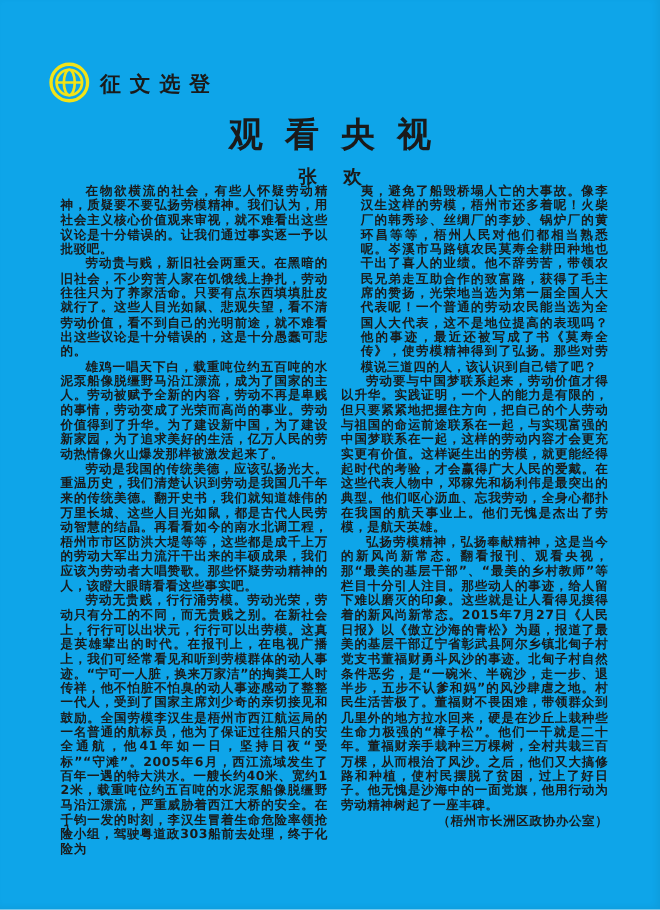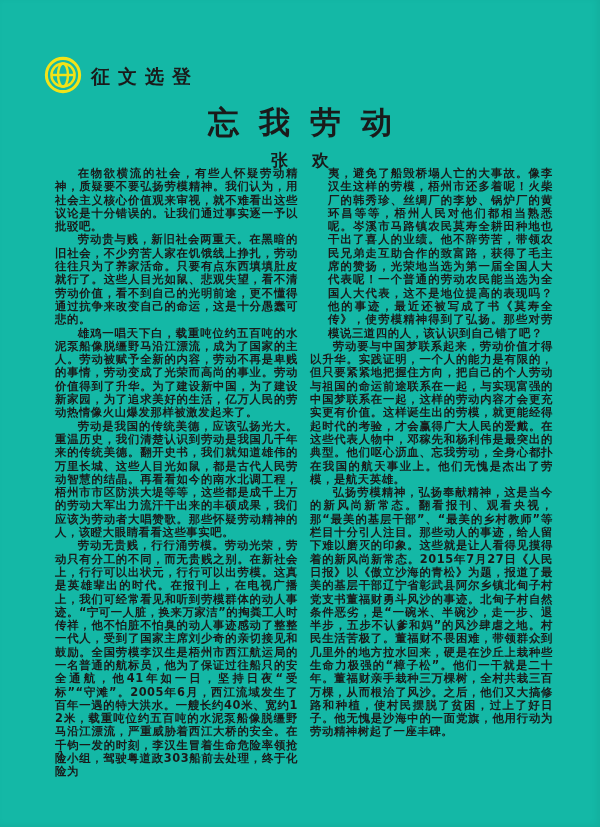--- a/index.html
+++ b/index.html
@@ -1,18 +1,18 @@
 <!DOCTYPE html>
 <html><head>
 <meta charset="utf-8">
 <style>
   html,body{margin:0;padding:0;background:#ffffff;}
   .page{
     position:relative;width:600px;height:827px;margin:0 auto;
-    background:#14b8a6;color:#1a1a1a;overflow:hidden;
+    background:#0ea5e9;color:#1a1a1a;overflow:hidden;
     font-family:"DejaVu Sans",sans-serif;
     box-shadow:inset -3px -2px 6px rgba(0,0,0,0.05);
   }
   .badge{position:absolute;top:56px;left:44px;display:flex;align-items:center;gap:9px;}
   .badge-logo{width:38px;height:38px;display:block;}
   .badge-label{
     font-family:"DejaVu Serif","Liberation Serif",serif;
     font-size:19px;font-weight:bold;letter-spacing:8px;white-space:nowrap;
     padding-top:4px;
   }
@@ -49,34 +49,35 @@
   <div class="badge">
     <svg class="badge-logo" viewBox="0 0 40 40" xmlns="http://www.w3.org/2000/svg">
       <circle cx="20" cy="20" r="17.5" fill="none" stroke="#F2E318" stroke-width="3.2"></circle>
       <circle cx="20" cy="20" r="12.2" fill="none" stroke="#F2E318" stroke-width="2.6"></circle>
       <ellipse cx="20" cy="20" rx="5.2" ry="12.2" fill="none" stroke="#F2E318" stroke-width="2.6"></ellipse>
       <line x1="7.8" y1="20" x2="32.2" y2="20" stroke="#F2E318" stroke-width="2.6"></line>
     </svg>
     <span class="badge-label">征文选登</span>
   </div>
 
-  <div class="title">忘我劳动</div>
+  <div class="title">观看央视</div>
 
   <div class="author">张  欢</div>
 
   <div class="columns">
     <div class="col">
         <p>在物欲横流的社会，有些人怀疑劳动精神，质疑要不要弘扬劳模精神。我们认为，用社会主义核心价值观来审视，就不难看出这些议论是十分错误的。让我们通过事实逐一予以批驳吧。</p>
-        <p>劳动贵与贱，新旧社会两重天。在黑暗的旧社会，不少穷苦人家在饥饿线上挣扎，劳动往往只为了养家活命。只要有点东西填填肚皮就行了。这些人目光如鼠、悲观失望，看不清劳动价值，看不到自己的光明前途，更不懂得通过抗争来改变自己的命运，这是十分愚蠢可悲的。</p>
+        <p>劳动贵与贱，新旧社会两重天。在黑暗的旧社会，不少穷苦人家在饥饿线上挣扎，劳动往往只为了养家活命。只要有点东西填填肚皮就行了。这些人目光如鼠、悲观失望，看不清劳动价值，看不到自己的光明前途，就不难看出这些议论是十分错误的，这是十分愚蠢可悲的。</p>
         <p>雄鸡一唱天下白，载重吨位约五百吨的水泥泵船像脱缰野马沿江漂流，成为了国家的主人。劳动被赋予全新的内容，劳动不再是卑贱的事情，劳动变成了光荣而高尚的事业。劳动价值得到了升华。为了建设新中国，为了建设新家园，为了追求美好的生活，亿万人民的劳动热情像火山爆发那样被激发起来了。</p>
         <p>劳动是我国的传统美德，应该弘扬光大。重温历史，我们清楚认识到劳动是我国几千年来的传统美德。翻开史书，我们就知道雄伟的万里长城、这些人目光如鼠，都是古代人民劳动智慧的结晶。再看看如今的南水北调工程，梧州市市区防洪大堤等等，这些都是成千上万的劳动大军出力流汗干出来的丰硕成果，我们应该为劳动者大唱赞歌。那些怀疑劳动精神的人，该瞪大眼睛看看这些事实吧。</p>
         <p>劳动无贵贱，行行涌劳模。劳动光荣，劳动只有分工的不同，而无贵贱之别。在新社会上，行行可以出状元，行行可以出劳模。这真是英雄辈出的时代。在报刊上，在电视广播上，我们可经常看见和听到劳模群体的动人事迹。“宁可一人脏，换来万家洁”的掏粪工人时传祥，他不怕脏不怕臭的动人事迹感动了整整一代人，受到了国家主席刘少奇的亲切接见和鼓励。全国劳模李汉生是梧州市西江航运局的一名普通的航标员，他为了保证过往船只的安全通航，他41年如一日，坚持日夜“受标”“守滩”。2005年6月，西江流域发生了百年一遇的特大洪水。一艘长约40米、宽约12米，载重吨位约五百吨的水泥泵船像脱缰野马沿江漂流，严重威胁着西江大桥的安全。在千钧一发的时刻，李汉生冒着生命危险率领抢险小组，驾驶粤道政303船前去处理，终于化险为</p>
       </div>
     <div class="col">
     <p class="no-indent">夷，避免了船毁桥塌人亡的大事故。像李汉生这样的劳模，梧州市还多着呢！火柴厂的韩秀珍、丝绸厂的李妙、锅炉厂的黄环昌等等，梧州人民对他们都相当熟悉呢。岑溪市马路镇农民莫寿全耕田种地也干出了喜人的业绩。他不辞劳苦，带领农民兄弟走互助合作的致富路，获得了毛主席的赞扬，光荣地当选为第一届全国人大代表呢！一个普通的劳动农民能当选为全国人大代表，这不是地位提高的表现吗？他的事迹，最近还被写成了书《莫寿全传》，使劳模精神得到了弘扬。那些对劳模说三道四的人，该认识到自己错了吧？</p>
         <p>劳动要与中国梦联系起来，劳动价值才得以升华。实践证明，一个人的能力是有限的，但只要紧紧地把握住方向，把自己的个人劳动与祖国的命运前途联系在一起，与实现富强的中国梦联系在一起，这样的劳动内容才会更充实更有价值。这样诞生出的劳模，就更能经得起时代的考验，才会赢得广大人民的爱戴。在这些代表人物中，邓稼先和杨利伟是最突出的典型。他们呕心沥血、忘我劳动，全身心都扑在我国的航天事业上。他们无愧是杰出了劳模，是航天英雄。</p>
         <p>弘扬劳模精神，弘扬奉献精神，这是当今的新风尚新常态。翻看报刊、观看央视，那“最美的基层干部”、“最美的乡村教师”等栏目十分引人注目。那些动人的事迹，给人留下难以磨灭的印象。这些就是让人看得见摸得着的新风尚新常态。2015年7月27日《人民日报》以《傲立沙海的青松》为题，报道了最美的基层干部辽宁省彰武县阿尔乡镇北甸子村党支书董福财勇斗风沙的事迹。北甸子村自然条件恶劣，是“一碗米、半碗沙，走一步、退半步，五步不认爹和妈”的风沙肆虐之地。村民生活苦极了。董福财不畏困难，带领群众到几里外的地方拉水回来，硬是在沙丘上栽种些生命力极强的“樟子松”。他们一干就是二十年。董福财亲手栽种三万棵树，全村共栽三百万棵，从而根治了风沙。之后，他们又大搞修路和种植，使村民摆脱了贫困，过上了好日子。他无愧是沙海中的一面党旗，他用行动为劳动精神树起了一座丰碑。</p>
+        <div class="attribution">（梧州市长洲区政协办公室）</div>
       </div>
   </div>
 
   <div class="page-number">1</div>
 
 </div>
 
 </body></html>

